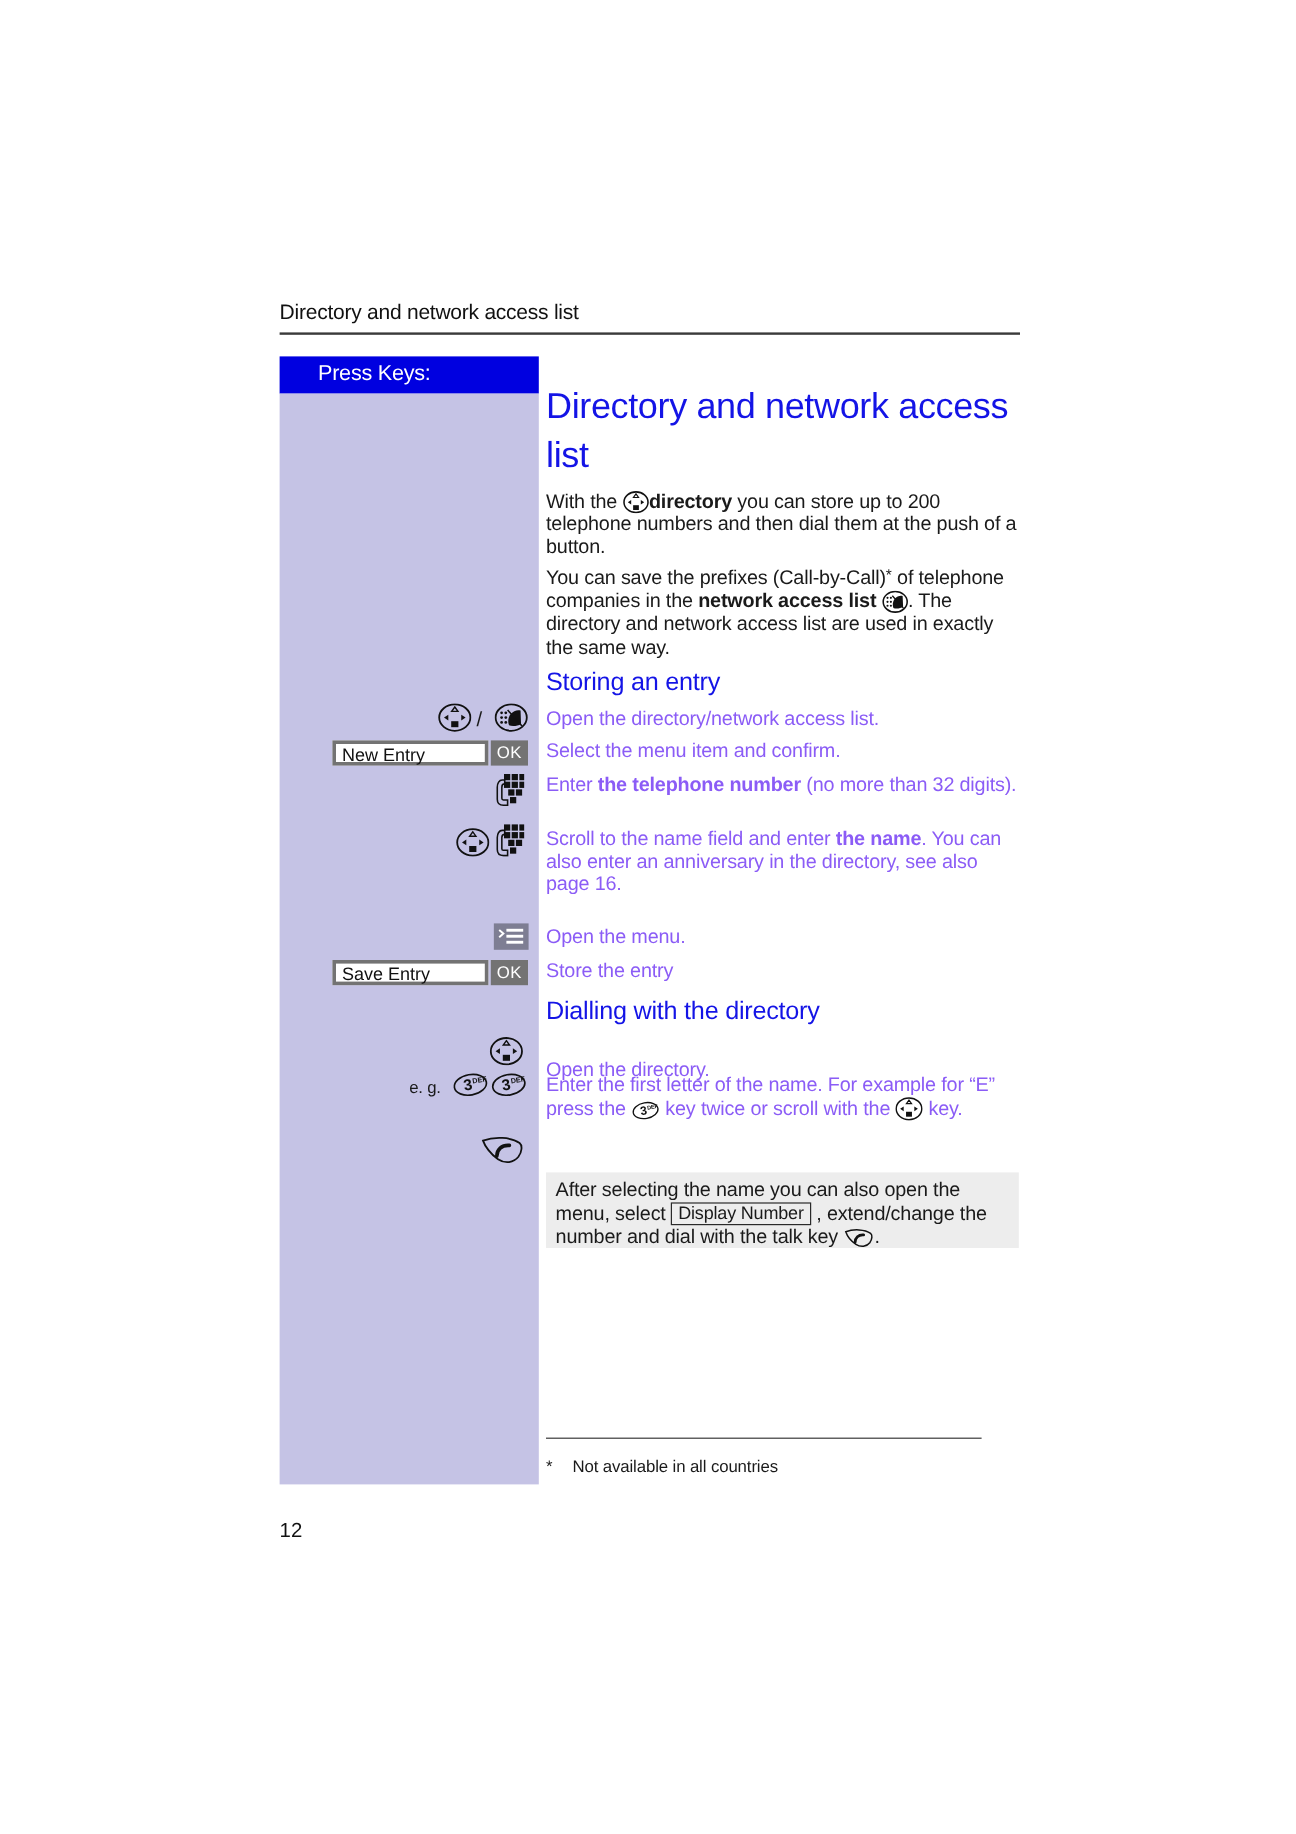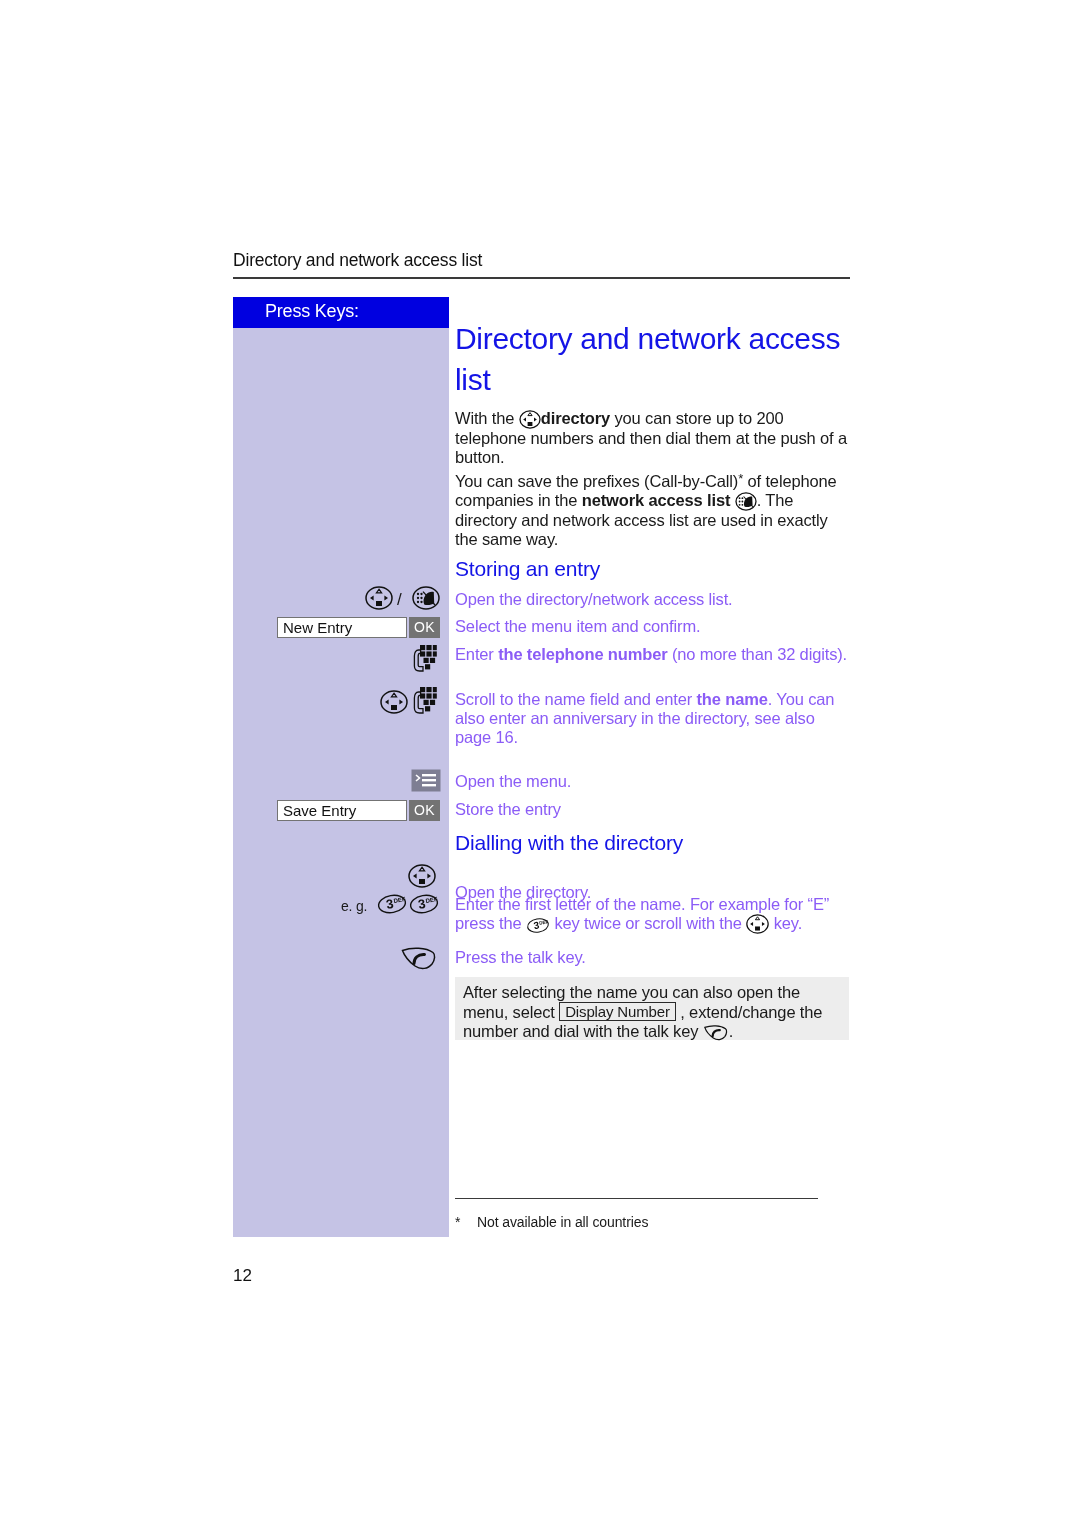--- a/index.html
+++ b/index.html
@@ -115,21 +115,21 @@
     letter-spacing: -0.15px;
   }
 
   b { font-weight: bold; }
 
   
   .softkey {
     position: absolute;
     height: 21px;
     background: #ffffff;
-    border: 1px solid #737373;
+    border: 3px solid #737373;
     box-sizing: border-box;
     font-size: 15px;
     line-height: 19px;
     padding-left: 5px;
     color: #111111;
   }
   .okkey {
     position: absolute;
     width: 31px;
     height: 21px;
@@ -396,21 +396,20 @@
           <rect x="11" y="15" width="6" height="5" fill="#111"></rect>
         </svg></span><span> key.</span>
   </div>
 
   <div class="icon" style="left:400px; top:944px;">
     <svg width="38" height="28" viewBox="0 0 38 28">
       <path d="M2.5 6.5 C12 3 26 3.5 33 8.5 C35.5 10.5 35 16 32 20 C28 25 21 26 15 22 C9 18 4 11 2.5 6.5 Z" fill="none" stroke="#111" stroke-width="1.5"></path>
       <path d="M14 19.5 C14 14 18 10 24.5 10.5" fill="none" stroke="#111" stroke-width="3" stroke-linecap="round"></path>
     </svg>
   </div>
-  <div class="step-text" style="top:948px;">Press the talk key.</div>
 
   <div class="notebox">
     <div class="notebox-text">
       <span>After selecting the name you can also open the menu, select </span><span class="displaybox">Display Number</span><span> , extend/change the number and dial with the talk key </span><span class="inline-icon"><svg width="26" height="19" viewBox="0 0 38 28">
             <path d="M2.5 6.5 C12 3 26 3.5 33 8.5 C35.5 10.5 35 16 32 20 C28 25 21 26 15 22 C9 18 4 11 2.5 6.5 Z" fill="none" stroke="#111" stroke-width="1.8"></path>
             <path d="M14 19.5 C14 14 18 10 24.5 10.5" fill="none" stroke="#111" stroke-width="3.4" stroke-linecap="round"></path>
           </svg></span><span>.</span>
     </div>
   </div>
 

